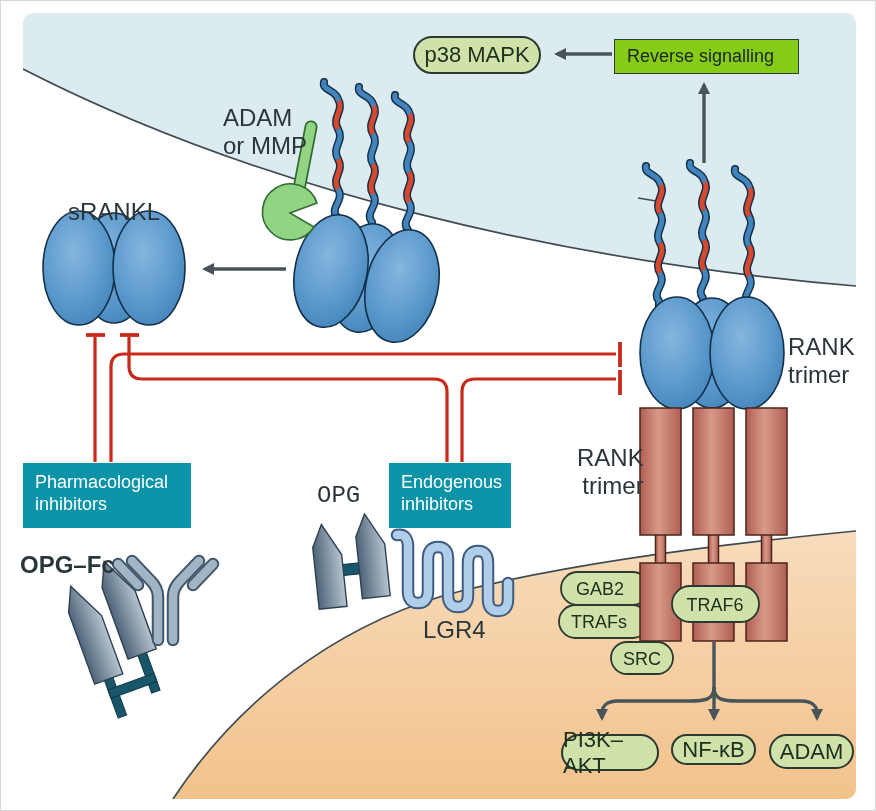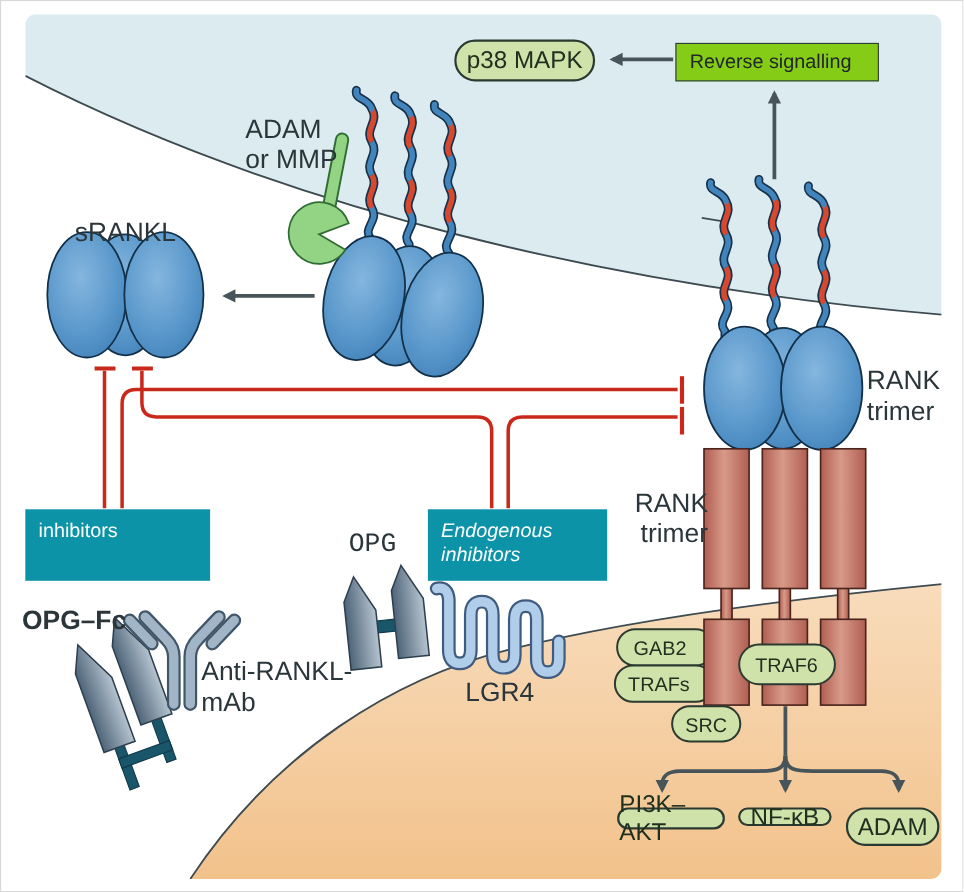--- a/index.html
+++ b/index.html
@@ -185,32 +185,33 @@
 
 <div class="pill" style="left:412px;top:35px;width:128px;height:38px;">
       <span>p38 MAPK</span>
     </div>
 
 <div class="creambox" style="left:613px;top:38px;width:185px;height:35px;">
       <span>Reverse signalling</span>
     </div>
 
 <div class="tealbox" style="left:22px;top:462px;width:168px;height:65px;">
+  <div>Pharmacological</div>
   <div>inhibitors</div>
 </div>
 
-<div class="tealbox" style="left:388px;top:462px;width:163px;height:65px;font-style:italic;">
+<div class="tealbox" style="left:388px;top:462px;width:122px;height:65px;">
   <div>Endogenous</div>
   <div>inhibitors</div>
 </div>
 
-<div class="pill" style="left:560px;top:733px;width:98px;height:20px;">
+<div class="pill" style="left:560px;top:733px;width:98px;height:37px;">
       <span>PI3K–AKT</span>
     </div>
-<div class="pill" style="left:670px;top:733px;width:85px;height:17px;">
+<div class="pill" style="left:670px;top:733px;width:85px;height:31px;">
       <span>NF-κB</span>
     </div>
 <div class="pill" style="left:768px;top:733px;width:85px;height:35px;">
       <span>ADAM</span>
     </div>
 
 <div class="lbl center" style="left:46px;top:197px;width:134px;">sRANKL</div>
 
 <div class="lbl" style="left:222px;top:103px;">
   <div>ADAM</div>
@@ -223,21 +224,17 @@
   <div>trimer</div>
 </div>
 
 <div class="lbl" style="left:576px;top:443px;text-align:right;">
   <div>RANK</div>
   <div>trimer</div>
 </div>
 
 <div class="lbl" style="left:19px;top:550px;font-weight:bold;">OPG–Fc</div>
 
-<div class="lbl" style="left:182px;top:596px;">
-  <div>Anti-RANKL-</div>
-  <div>mAb</div>
-</div>
 
 <div class="lbl" style="left:316px;top:481px;font-family:Liberation Mono, monospace;">OPG</div>
 <div class="lbl" style="left:422px;top:615px;text-align:center;">LGR4</div>
 
 </div>
 
 </body></html>

